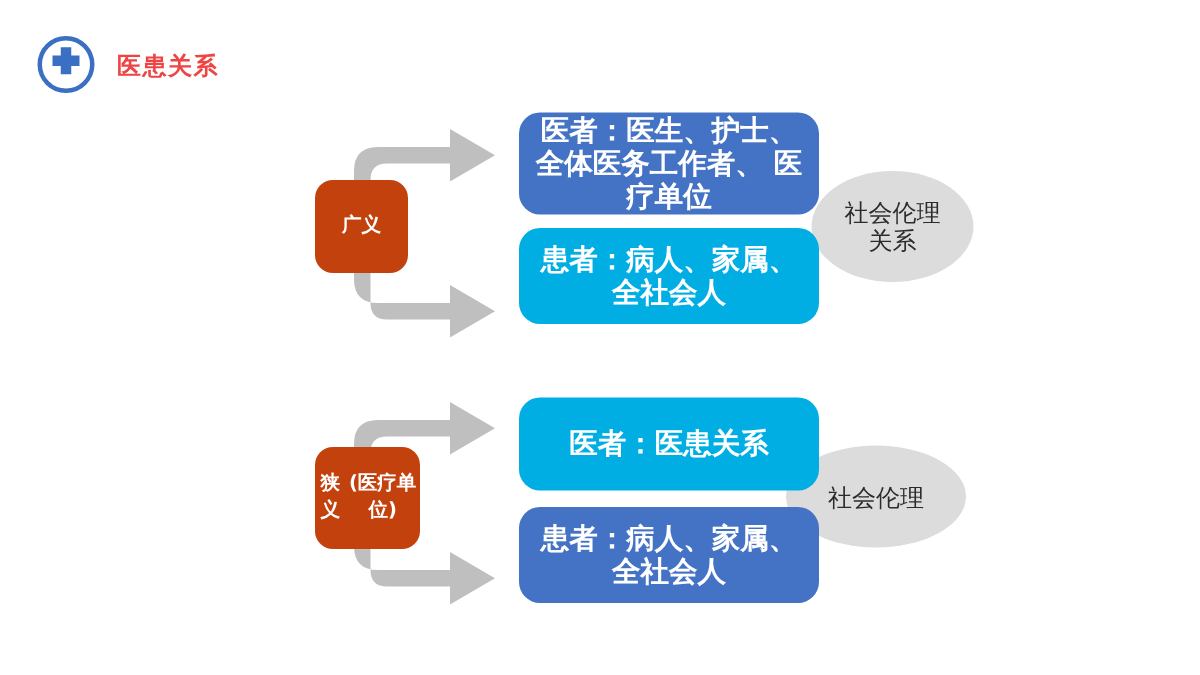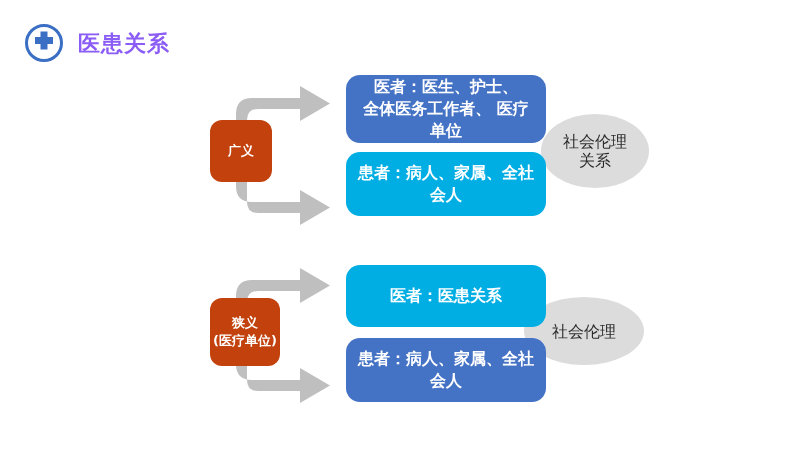--- a/index.html
+++ b/index.html
@@ -30,23 +30,23 @@
     position: absolute;
     left: 24px;
     top: 23px;
     width: 40px;
     height: 40px;
   }
   #slide-title {
     position: absolute;
     left: 78px;
     top: 30px;
-    font-size: 22px;
+    font-size: 16px;
     font-weight: bold;
-    color: #8b5cf6;
+    color: #ef4444;
     letter-spacing: 1px;
     line-height: 28px;
     white-space: nowrap;
   }
 
   
   .ellipse {
     position: absolute;
     background: #dcdcdc;
     border-radius: 50%;
@@ -83,21 +83,21 @@
     z-index: 3;
   }
   .content-box {
     position: absolute;
     border-radius: 14px;
     display: flex;
     align-items: center;
     justify-content: center;
     text-align: center;
     color: #ffffff;
-    font-size: 16px;
+    font-size: 19px;
     font-weight: bold;
     line-height: 22px;
     z-index: 3;
     padding: 0 10px;
     box-sizing: border-box;
   }
   .c-blue  { background: #4472c4; }
   .c-cyan  { background: #00aee4; }
 
   .two-line { white-space: pre-line; }
@@ -183,21 +183,21 @@
 
   <div class="label-box" style="left:210px; top:120px; width:62px; height:62px;">
     <span>广义</span>
   </div>
 
   <div class="content-box c-blue two-line" style="left:346px; top:75px; width:200px; height:68px;">医者：医生、护士、
 全体医务工作者、 医疗单位</div>
 
   <div class="content-box c-cyan two-line" style="left:346px; top:152px; width:200px; height:64px;">患者：病人、家属、全社会人</div>
 
-  <div class="label-box" style="left:210px; top:298px; width:70px; height:68px; flex-direction:column;">
+  <div class="label-box" style="left:210px; top:298px; width:70px; height:68px; flex-direction:row;">
     <span>狭义</span>
     <span>(医疗单位)</span>
   </div>
 
   <div class="content-box c-cyan" style="left:346px; top:265px; width:200px; height:62px;">医者：医患关系</div>
 
   <div class="content-box c-blue" style="left:346px; top:338px; width:200px; height:64px;">患者：病人、家属、全社会人</div>
 
 </div>
 

